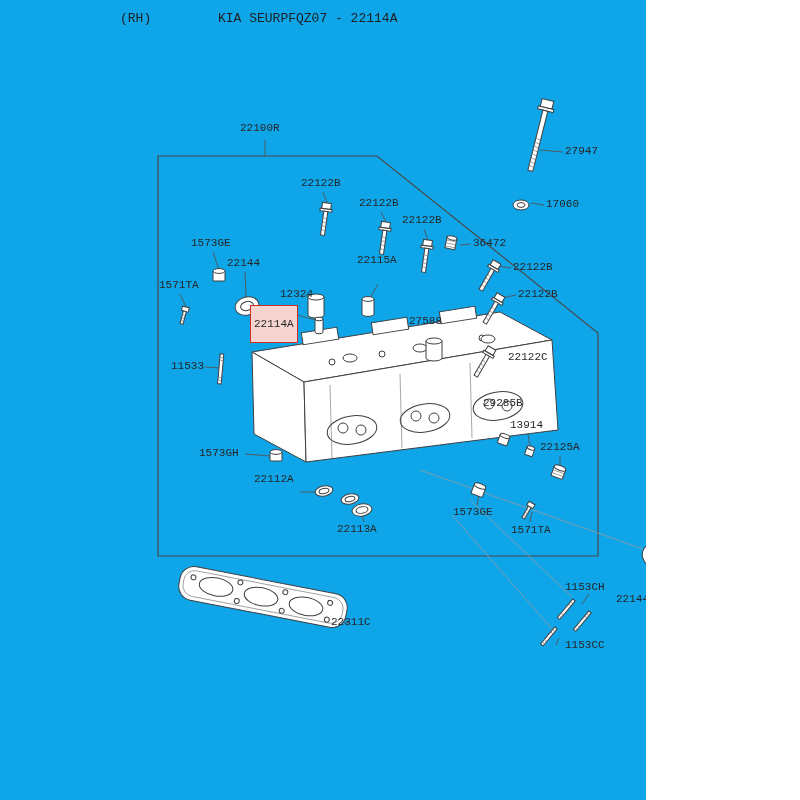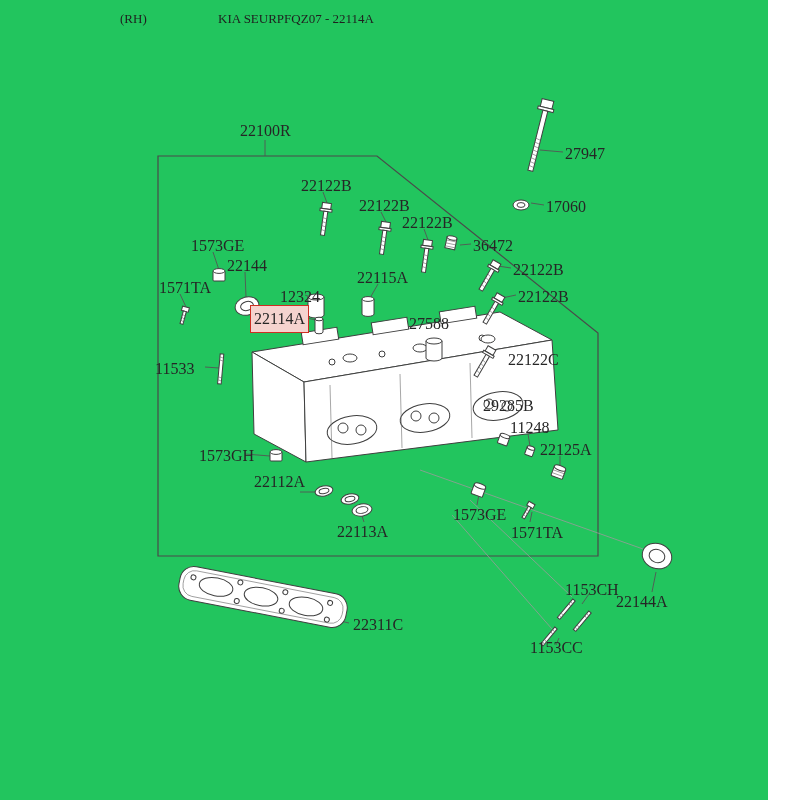--- a/index.html
+++ b/index.html
@@ -1,20 +1,20 @@
 <!DOCTYPE html>
 <html><head>
 <meta charset="utf-8">
 <style>
   html,body{margin:0;padding:0;background:#fff;}
-  #page{position:relative;width:768px;height:800px;background:#22c55e;
-        font-family:Liberation Serif, serif;overflow:hidden;}
+  #page{position:relative;width:646px;height:800px;background:#0ea5e9;
+        font-family:Liberation Mono, monospace;overflow:hidden;}
   .hdr{position:absolute;font-size:13px;color:#1f1f1f;white-space:nowrap;}
-  .label{position:absolute;font-size:16px;color:#262626;white-space:nowrap;z-index:5;cursor:pointer;}
-  .label.highlight{border:1.5px solid #cf2e22;background:#f5d3cf;padding:4px 3px;margin-left:-4px;margin-top:-2px;}
+  .label{position:absolute;font-size:11px;color:#262626;white-space:nowrap;z-index:5;cursor:pointer;}
+  .label.highlight{border:1.5px solid #cf2e22;background:#f5d3cf;padding:12px 3px;margin-left:-4px;margin-top:-2px;}
   svg{position:absolute;left:0;top:0;z-index:1;}
   .ld{stroke:#555;stroke-width:0.9;}
   .axis{stroke:#9a9a9a;stroke-width:0.8;}
   .art{stroke:#3f3f3f;fill:#fff;stroke-width:1;}
   .thin{stroke:#6b6b6b;stroke-width:0.6;fill:none;}
 </style>
 </head>
 <body>
 
 <div id="page">
@@ -264,32 +264,32 @@
   <div class="label" style="left:546px;top:198px">17060</div>
   <div class="label" style="left:301px;top:177px">22122B</div>
   <div class="label" style="left:359px;top:197px">22122B</div>
   <div class="label" style="left:402px;top:214px">22122B</div>
   <div class="label" style="left:473px;top:237px">36472</div>
   <div class="label" style="left:191px;top:237px">1573GE</div>
   <div class="label" style="left:227px;top:257px">22144</div>
   <div class="label" style="left:513px;top:261px">22122B</div>
   <div class="label" style="left:159px;top:279px">1571TA</div>
   <div class="label" style="left:280px;top:288px">12324</div>
-  <div class="label" style="left:357px;top:269px">22115A</div>
+  <div class="label" style="left:357px;top:254px">22115A</div>
   <div class="label" style="left:518px;top:288px">22122B</div>
   <div class="label highlight" style="left:254px;top:307px">22114A</div>
   <div class="label" style="left:409px;top:315px">27588</div>
   <div class="label" style="left:508px;top:351px">22122C</div>
-  <div class="label" style="left:155px;top:360px">11533</div>
+  <div class="label" style="left:171px;top:360px">11533</div>
   <div class="label" style="left:483px;top:397px">29285B</div>
-  <div class="label" style="left:510px;top:419px">11248</div>
+  <div class="label" style="left:510px;top:419px">13914</div>
   <div class="label" style="left:540px;top:441px">22125A</div>
   <div class="label" style="left:199px;top:447px">1573GH</div>
   <div class="label" style="left:254px;top:473px">22112A</div>
   <div class="label" style="left:453px;top:506px">1573GE</div>
   <div class="label" style="left:337px;top:523px">22113A</div>
   <div class="label" style="left:511px;top:524px">1571TA</div>
   <div class="label" style="left:565px;top:581px">1153CH</div>
   <div class="label" style="left:616px;top:593px">22144A</div>
-  <div class="label" style="left:353px;top:616px">22311C</div>
-  <div class="label" style="left:530px;top:639px">1153CC</div>
+  <div class="label" style="left:331px;top:616px">22311C</div>
+  <div class="label" style="left:565px;top:639px">1153CC</div>
 
 </div>
 
 </body></html>

